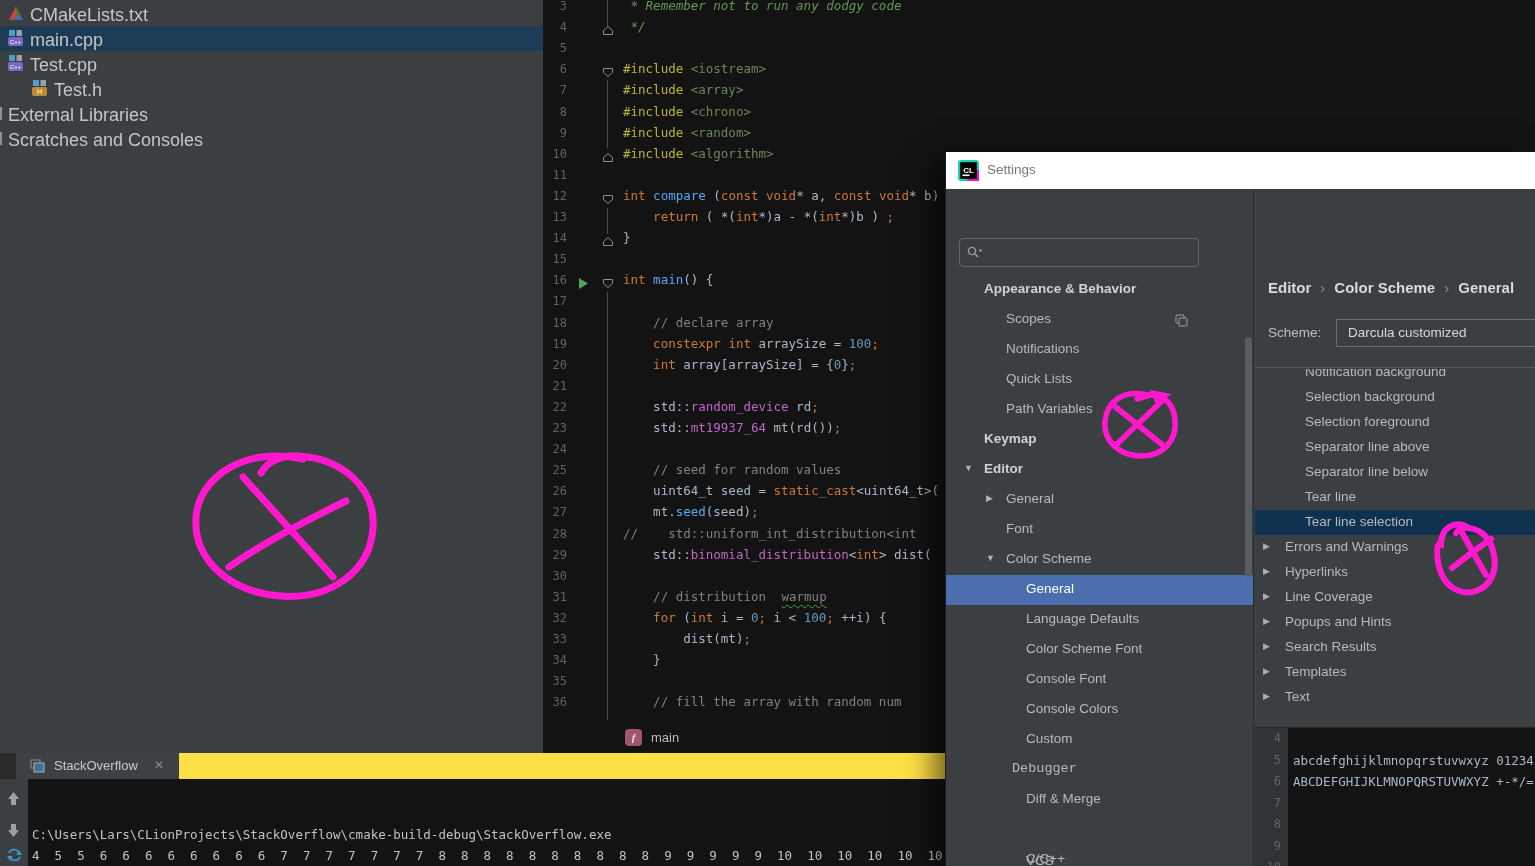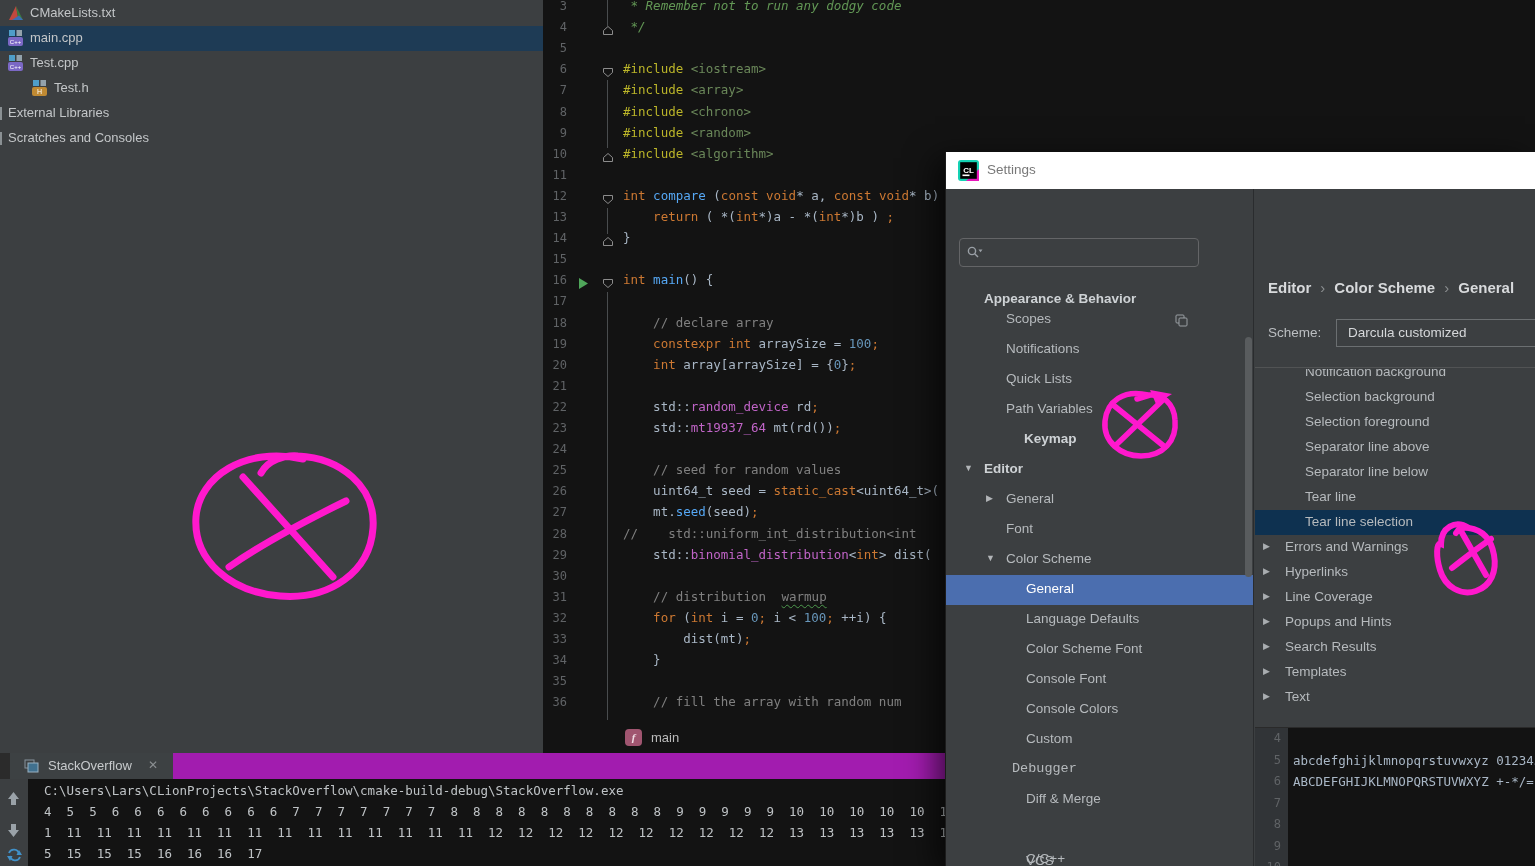--- a/index.html
+++ b/index.html
@@ -6,21 +6,21 @@
   html,body { background:#2b2b2b; }
   #app { position:relative; width:1535px; height:866px; overflow:hidden;
          font-family:"Liberation Sans", sans-serif; background:#2b2b2b; }
 
   
   #project { position:absolute; left:0; top:0; width:543px; height:753px;
              background:#3c3f41; z-index:1; }
   .proj-row { position:absolute; left:0; width:543px; height:25px; cursor:pointer; }
   .proj-row.sel { background:var(--proj_sel,#1e3b55); }
   .proj-icon { position:absolute; left:8px; top:4px; width:16px; height:16px; }
-  .proj-label { position:absolute; left:30px; top:4px; font-size:13px; color:#c3c6c8; }
+  .proj-label { position:absolute; left:30px; top:4px; font-size:18px; color:#c3c6c8; }
   .proj-tick { position:absolute; left:0; top:6px; width:2px; height:13px; background:#8a9093; }
 
   
   #editor { position:absolute; left:543px; top:0; width:992px; height:753px;
             background:var(--editor_bg,#131313); z-index:1; overflow:hidden; }
   .code-line { position:absolute; left:0; width:100%; height:21.1px; }
   .lnum { position:absolute; left:0; top:3px; width:24px; text-align:right;
           font:12px "DejaVu Sans Mono",monospace; color:var(--gutter,#606366); }
   .runmk { position:absolute; left:35px; top:5px; }
   .foldmk { position:absolute; left:59px; top:5px; }
@@ -39,31 +39,31 @@
   .tk-semi{ color:var(--kw,#cc7832); }
   .foldline { position:absolute; left:64px; width:1px; background:#494c4e; }
   #editor-breadcrumb { position:absolute; left:0; bottom:0; width:100%; height:30px; background:#131313; }
   .f-badge { position:absolute; left:82px; top:6px; width:17px; height:17px; border-radius:4px;
              background:#a05570; color:#f0dce4; font:italic bold 11px "Liberation Serif",serif;
              text-align:center; line-height:17px; }
   .bc-label { position:absolute; left:108px; top:7px; font-size:13px; color:#bbbbbb; }
 
   
   #bottombar { position:absolute; left:0; top:753px; width:1535px; height:113px; z-index:1; }
-  #tabbar { position:absolute; left:10px; top:0; width:1306px; height:26px; background:#a21caf; }
+  #tabbar { position:absolute; left:16px; top:0; width:1306px; height:26px; background:#fde047; }
   #runtab { position:absolute; left:0; top:0; width:163px; height:26px; background:#3d4143; cursor:pointer; }
   #runtab .tabicon { position:absolute; left:14px; top:6px; }
   #runtab .tablabel { position:absolute; left:38px; top:5px; font-size:13px; color:#c7cacc; }
   #runtab .tabclose { position:absolute; left:138px; top:5px; font-size:12px; color:#8b8f92; cursor:pointer; }
   #runtoolbar { position:absolute; left:0; top:26px; width:28px; height:87px; background:#3c3f41; }
   .rt-icon { position:absolute; left:6px; cursor:pointer; }
   #console { position:absolute; left:28px; top:26px; width:1507px; height:87px;
              background:#131313; overflow:hidden; }
-  .console-line { position:absolute; left:16px; font:12.5px "DejaVu Sans Mono",monospace;
-                  color:#bfc3c6; white-space:pre; }
+  .console-line { position:absolute; left:4px; font:12.5px "DejaVu Sans Mono",monospace;
+                  color:#bfc3c6; white-space:pre;margin-top:44px; }
 
   
   #settings { position:absolute; left:945px; top:152px; width:590px; height:714px; z-index:5;
               box-shadow:-10px 6px 28px rgba(0,0,0,.6); border-left:1px solid #1c1c1c; }
   #settings-titlebar { position:absolute; left:0; top:0; width:100%; height:37px; background:#ffffff; }
   #settings-titlebar .appicon { position:absolute; left:12px; top:8px; }
   #settings-title { position:absolute; left:41px; top:10px; font-size:13.5px; color:#787878; }
   #settings-body { position:absolute; left:0; top:37px; width:100%; height:677px; background:#3c3f41; }
   #search-wrap { position:absolute; left:13px; top:49px; width:240px; height:29px;
                  border:1px solid #646567; border-radius:4px; background:#3c3f41; }
@@ -377,40 +377,40 @@
     <div id="settings-body">
       <div id="search-wrap">
         <svg width="17" height="16">
             <circle cx="6" cy="6" r="3.6" fill="none" stroke="#9aa0a6" stroke-width="1.4"></circle>
             <line x1="8.7" y1="8.7" x2="12" y2="12" stroke="#9aa0a6" stroke-width="1.4"></line>
             <polygon points="12.5,4.5 16.5,4.5 14.5,7.2" fill="#9aa0a6"></polygon>
           </svg>
         <input id="search-input" placeholder="" style="">
       </div>
       <div id="settings-tree">
-          <div class="tree-row cat" style="top: 10px;">
+          <div class="tree-row cat" style="top: 0px;">
             <span class="tree-label" style="left: 38px;">Appearance &amp; Behavior</span>
           </div>
           <div class="tree-row" style="top: 30px;">
             <span class="tree-label" style="left: 60px;">Scopes</span>
             <span class="tree-trail"><svg width="13" height="13">
                 <rect x="1" y="1" width="8" height="8" rx="1" fill="none" stroke="#9aa0a4"></rect>
                 <rect x="4" y="4" width="8" height="8" rx="1" fill="#3c3f41" stroke="#9aa0a4"></rect>
               </svg></span>
           </div>
           <div class="tree-row" style="top: 60px;">
             <span class="tree-label" style="left: 60px;">Notifications</span>
           </div>
           <div class="tree-row" style="top: 90px;">
             <span class="tree-label" style="left: 60px;">Quick Lists</span>
           </div>
           <div class="tree-row" style="top: 120px;">
             <span class="tree-label" style="left: 60px;">Path Variables</span>
           </div>
-          <div class="tree-row cat" style="top: 150px; margin-left: 40px;">
+          <div class="tree-row cat" style="top: 150px;">
             <span class="tree-label" style="left: 38px;">Keymap</span>
           </div>
           <div class="tree-row cat" style="top: 180px;">
             <span class="tree-arrow" style="left: 18px;">▼</span>
             <span class="tree-label" style="left: 38px;">Editor</span>
           </div>
           <div class="tree-row" style="top: 210px;">
             <span class="tree-arrow" style="left: 40px;">▶</span>
             <span class="tree-label" style="left: 60px;">General</span>
           </div>

